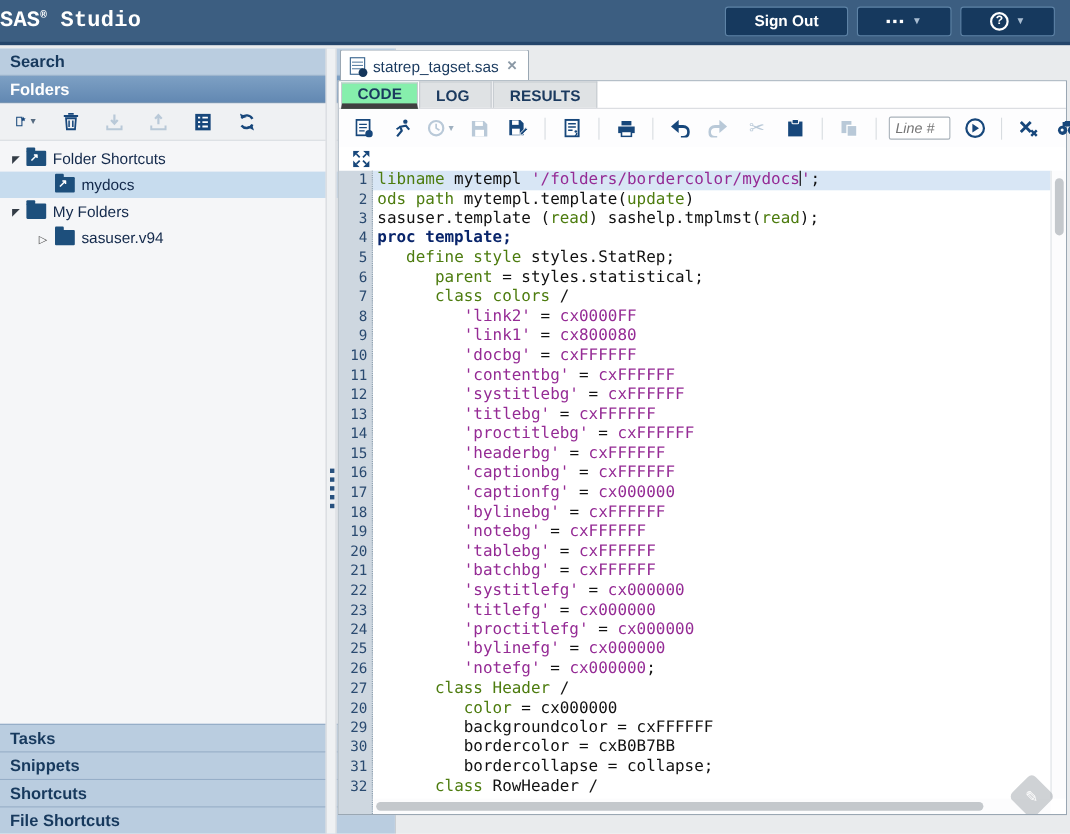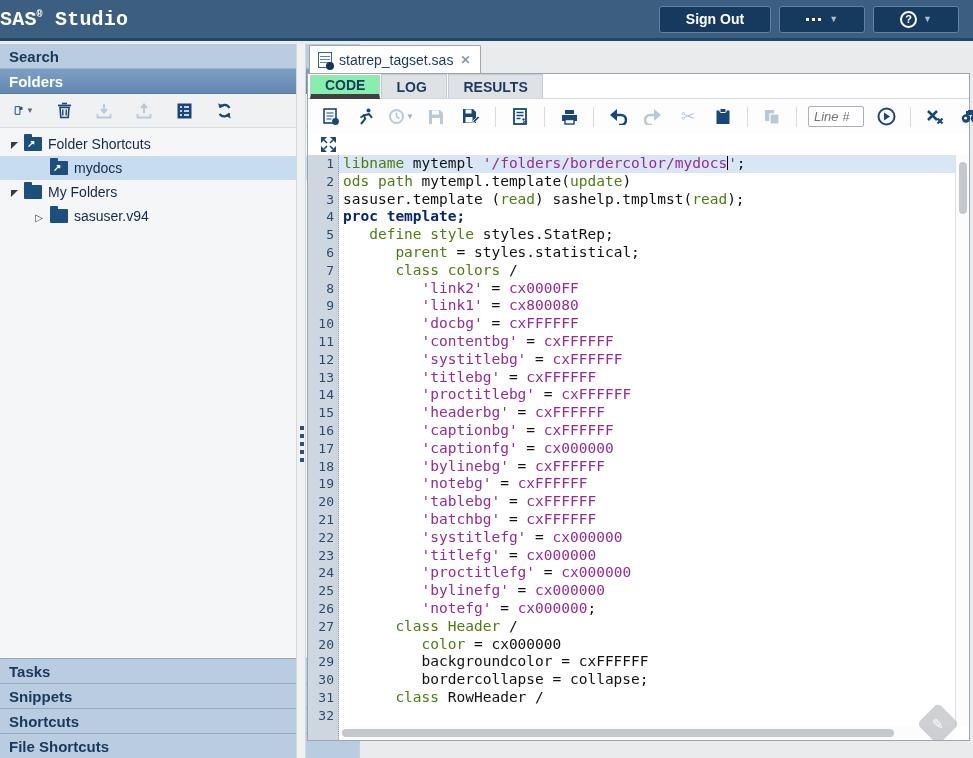--- a/index.html
+++ b/index.html
@@ -423,20 +423,21 @@
             <div class="code-line"><span class="tok-p">         </span><span class="tok-s">'tablebg'</span><span class="tok-p"> = </span><span class="tok-s">cxFFFFFF</span></div>
             <div class="code-line"><span class="tok-p">         </span><span class="tok-s">'batchbg'</span><span class="tok-p"> = </span><span class="tok-s">cxFFFFFF</span></div>
             <div class="code-line"><span class="tok-p">         </span><span class="tok-s">'systitlefg'</span><span class="tok-p"> = </span><span class="tok-s">cx000000</span></div>
             <div class="code-line"><span class="tok-p">         </span><span class="tok-s">'titlefg'</span><span class="tok-p"> = </span><span class="tok-s">cx000000</span></div>
             <div class="code-line"><span class="tok-p">         </span><span class="tok-s">'proctitlefg'</span><span class="tok-p"> = </span><span class="tok-s">cx000000</span></div>
             <div class="code-line"><span class="tok-p">         </span><span class="tok-s">'bylinefg'</span><span class="tok-p"> = </span><span class="tok-s">cx000000</span></div>
             <div class="code-line"><span class="tok-p">         </span><span class="tok-s">'notefg'</span><span class="tok-p"> = </span><span class="tok-s">cx000000</span><span class="tok-p">;</span></div>
             <div class="code-line"><span class="tok-p">      </span><span class="tok-k">class</span><span class="tok-p"> </span><span class="tok-k">Header</span><span class="tok-p"> /</span></div>
             <div class="code-line"><span class="tok-p">         </span><span class="tok-k">color</span><span class="tok-p"> = cx000000</span></div>
             <div class="code-line"><span class="tok-p">         backgroundcolor = cxFFFFFF</span></div>
+            <div class="code-line"><span class="tok-p">         bordercolor = cxB0B7BB</span></div>
             <div class="code-line"><span class="tok-p">         bordercollapse = collapse;</span></div>
             <div class="code-line"><span class="tok-p">      </span><span class="tok-k">class</span><span class="tok-p"> RowHeader /</span></div>
           </div>
       </div>
       <div class="vscroll">
           <div class="thumb"></div>
         </div>
       <div class="hscroll">
           <div class="thumb"></div>
         </div>

